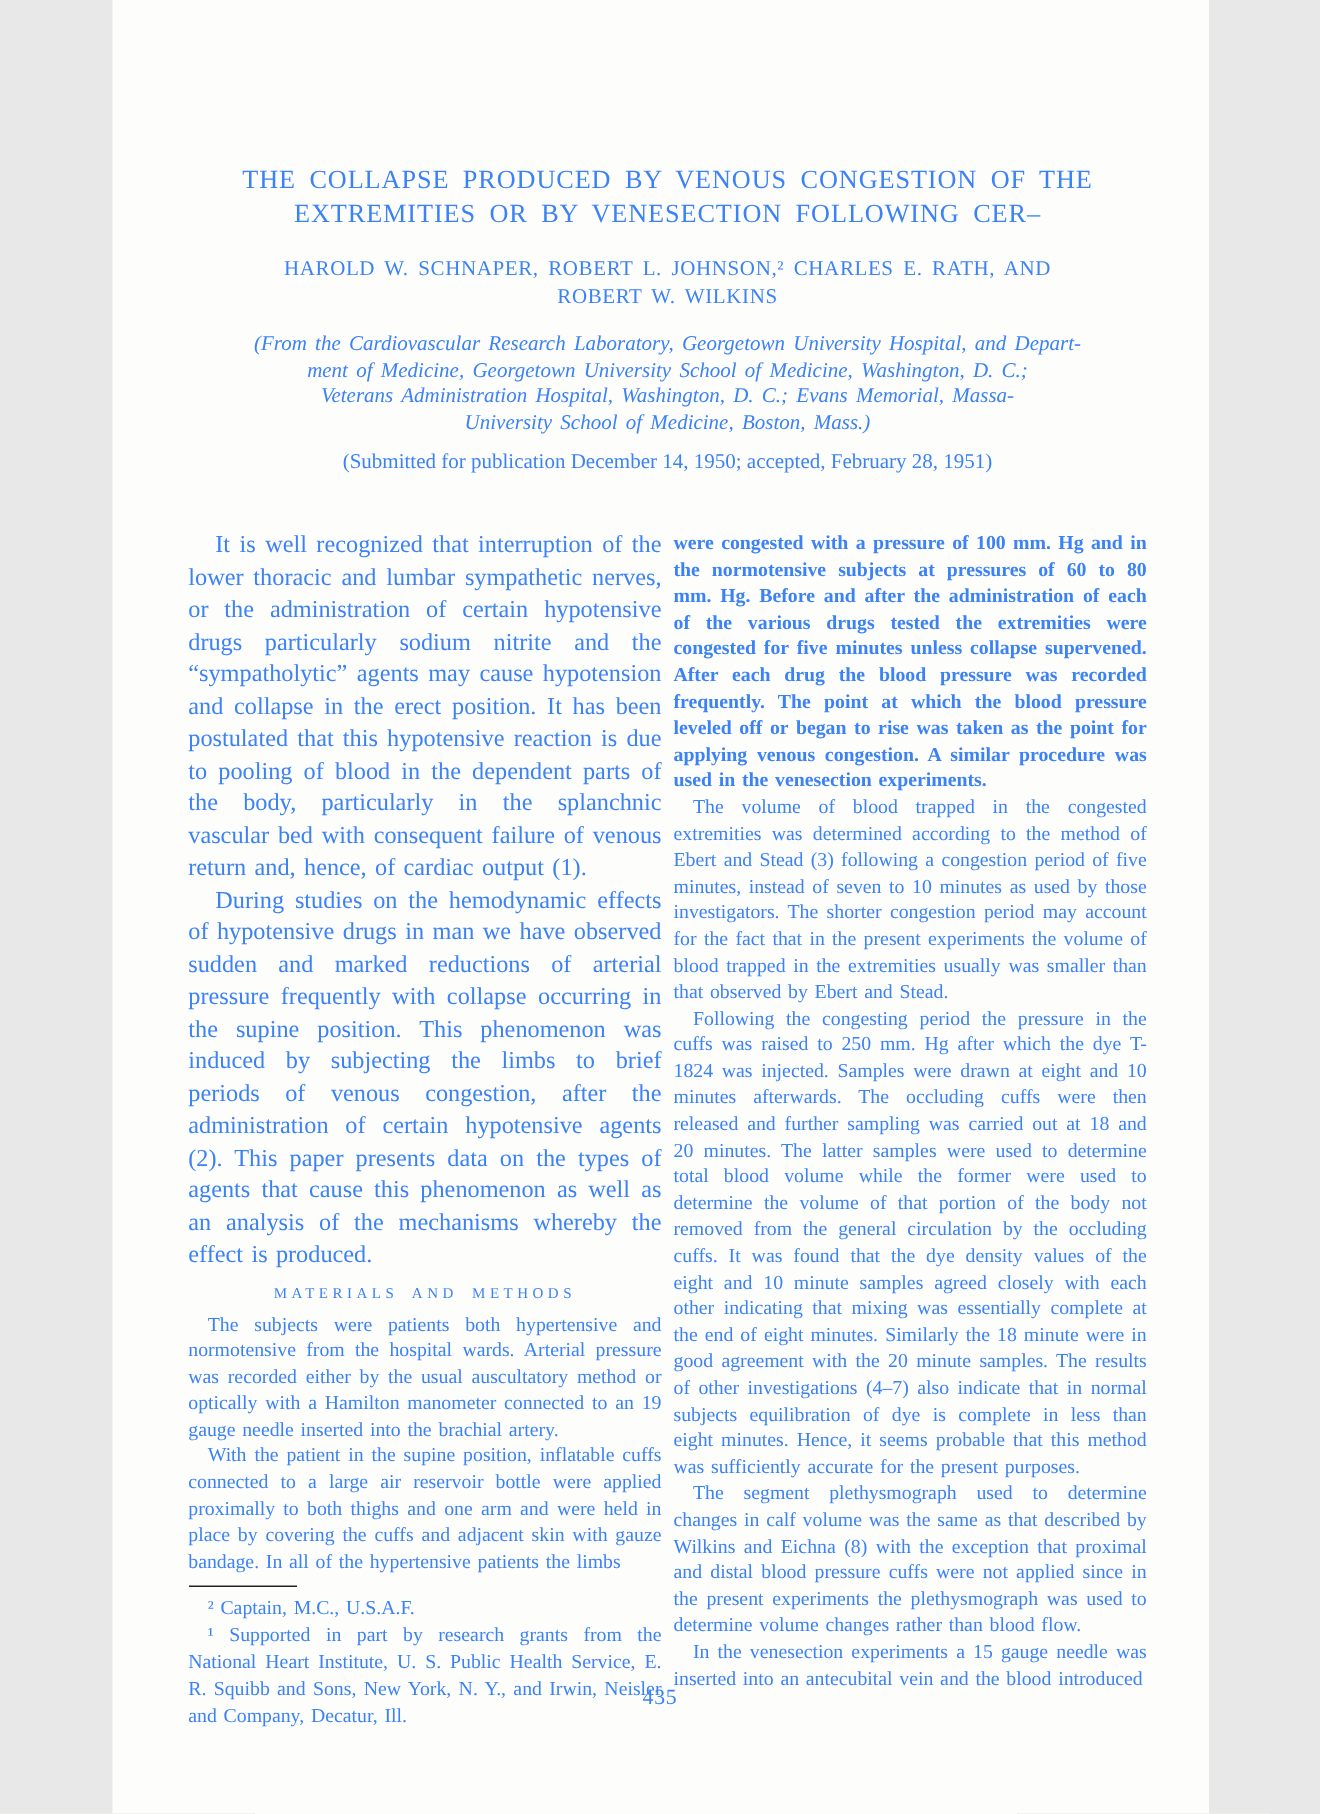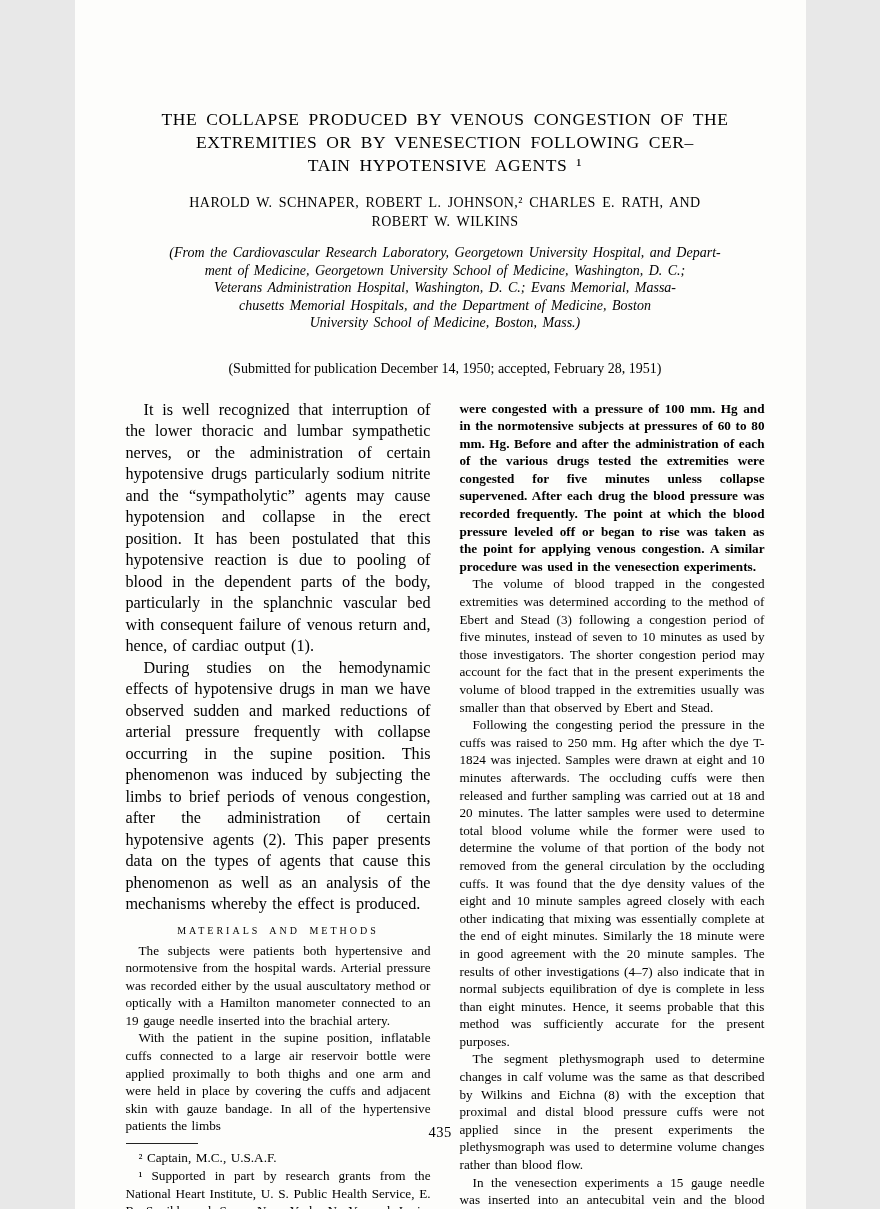--- a/index.html
+++ b/index.html
@@ -6,21 +6,21 @@
     margin: 0;
     padding: 0;
     background: #e8e8e8;
   }
   .page {
     position: relative;
     width: 731px;
     height: 1209px;
     margin: 0 auto;
     background: #fdfdfb;
-    color: #000000;
+    color: #3b82f6;
     font-family: "Liberation Serif", "DejaVu Serif", serif;
     overflow: hidden;
     box-sizing: border-box;
     padding: 108px 41px 0 51px;
   }
   .header-block { text-align: center; }
   .title-line {
     font-size: 17.5px;
     line-height: 23px;
     letter-spacing: 0.6px;
@@ -35,27 +35,27 @@
   }
   .affiliation-block { margin-top: 13px; }
   .affiliation-line {
     font-style: italic;
     font-size: 14px;
     line-height: 17.5px;
     word-spacing: 2px;
     text-align: center;
   }
   .submission-note {
-    margin-top: 29px;
+    margin-top: 10px;
     font-size: 14px;
   }
   .columns {
     display: flex;
-    gap: 29px;
-    margin-top: 23px;
+    gap: 8px;
+    margin-top: 36px;
     justify-content: center;
   }
   .col {
     width: 385px;
     text-align: justify;
   }
   .intro-text p {
     margin: 0;
     font-size: 16.2px;
     line-height: 21.5px;
@@ -104,33 +104,31 @@
 </style>
 </head>
 <body>
 
 <div class="page">
 
   <div class="header-block">
     <div>
       <div class="title-line">THE COLLAPSE PRODUCED BY VENOUS CONGESTION OF THE</div>
       <div class="title-line">EXTREMITIES OR BY VENESECTION FOLLOWING CER–</div>
-      <div class="title-line">TAIN HYPOTENSIVE AGENTS ¹</div>
     </div>
 
     <div class="authors-block">
       <div class="authors-line">HAROLD W. SCHNAPER, ROBERT L. JOHNSON,² CHARLES E. RATH, AND</div>
       <div class="authors-line">ROBERT W. WILKINS</div>
     </div>
 
     <div class="affiliation-block">
       <div class="affiliation-line">(From the Cardiovascular Research Laboratory, Georgetown University Hospital, and Depart-</div>
       <div class="affiliation-line">ment of Medicine, Georgetown University School of Medicine, Washington, D. C.;</div>
       <div class="affiliation-line">Veterans Administration Hospital, Washington, D. C.; Evans Memorial, Massa-</div>
-      <div class="affiliation-line">chusetts Memorial Hospitals, and the Department of Medicine, Boston</div>
       <div class="affiliation-line">University School of Medicine, Boston, Mass.)</div>
     </div>
 
     <div class="submission-note">(Submitted for publication December 14, 1950; accepted, February 28, 1951)</div>
   </div>
 
   <div class="columns">
 
     <div class="col">
       <div class="intro-text">

